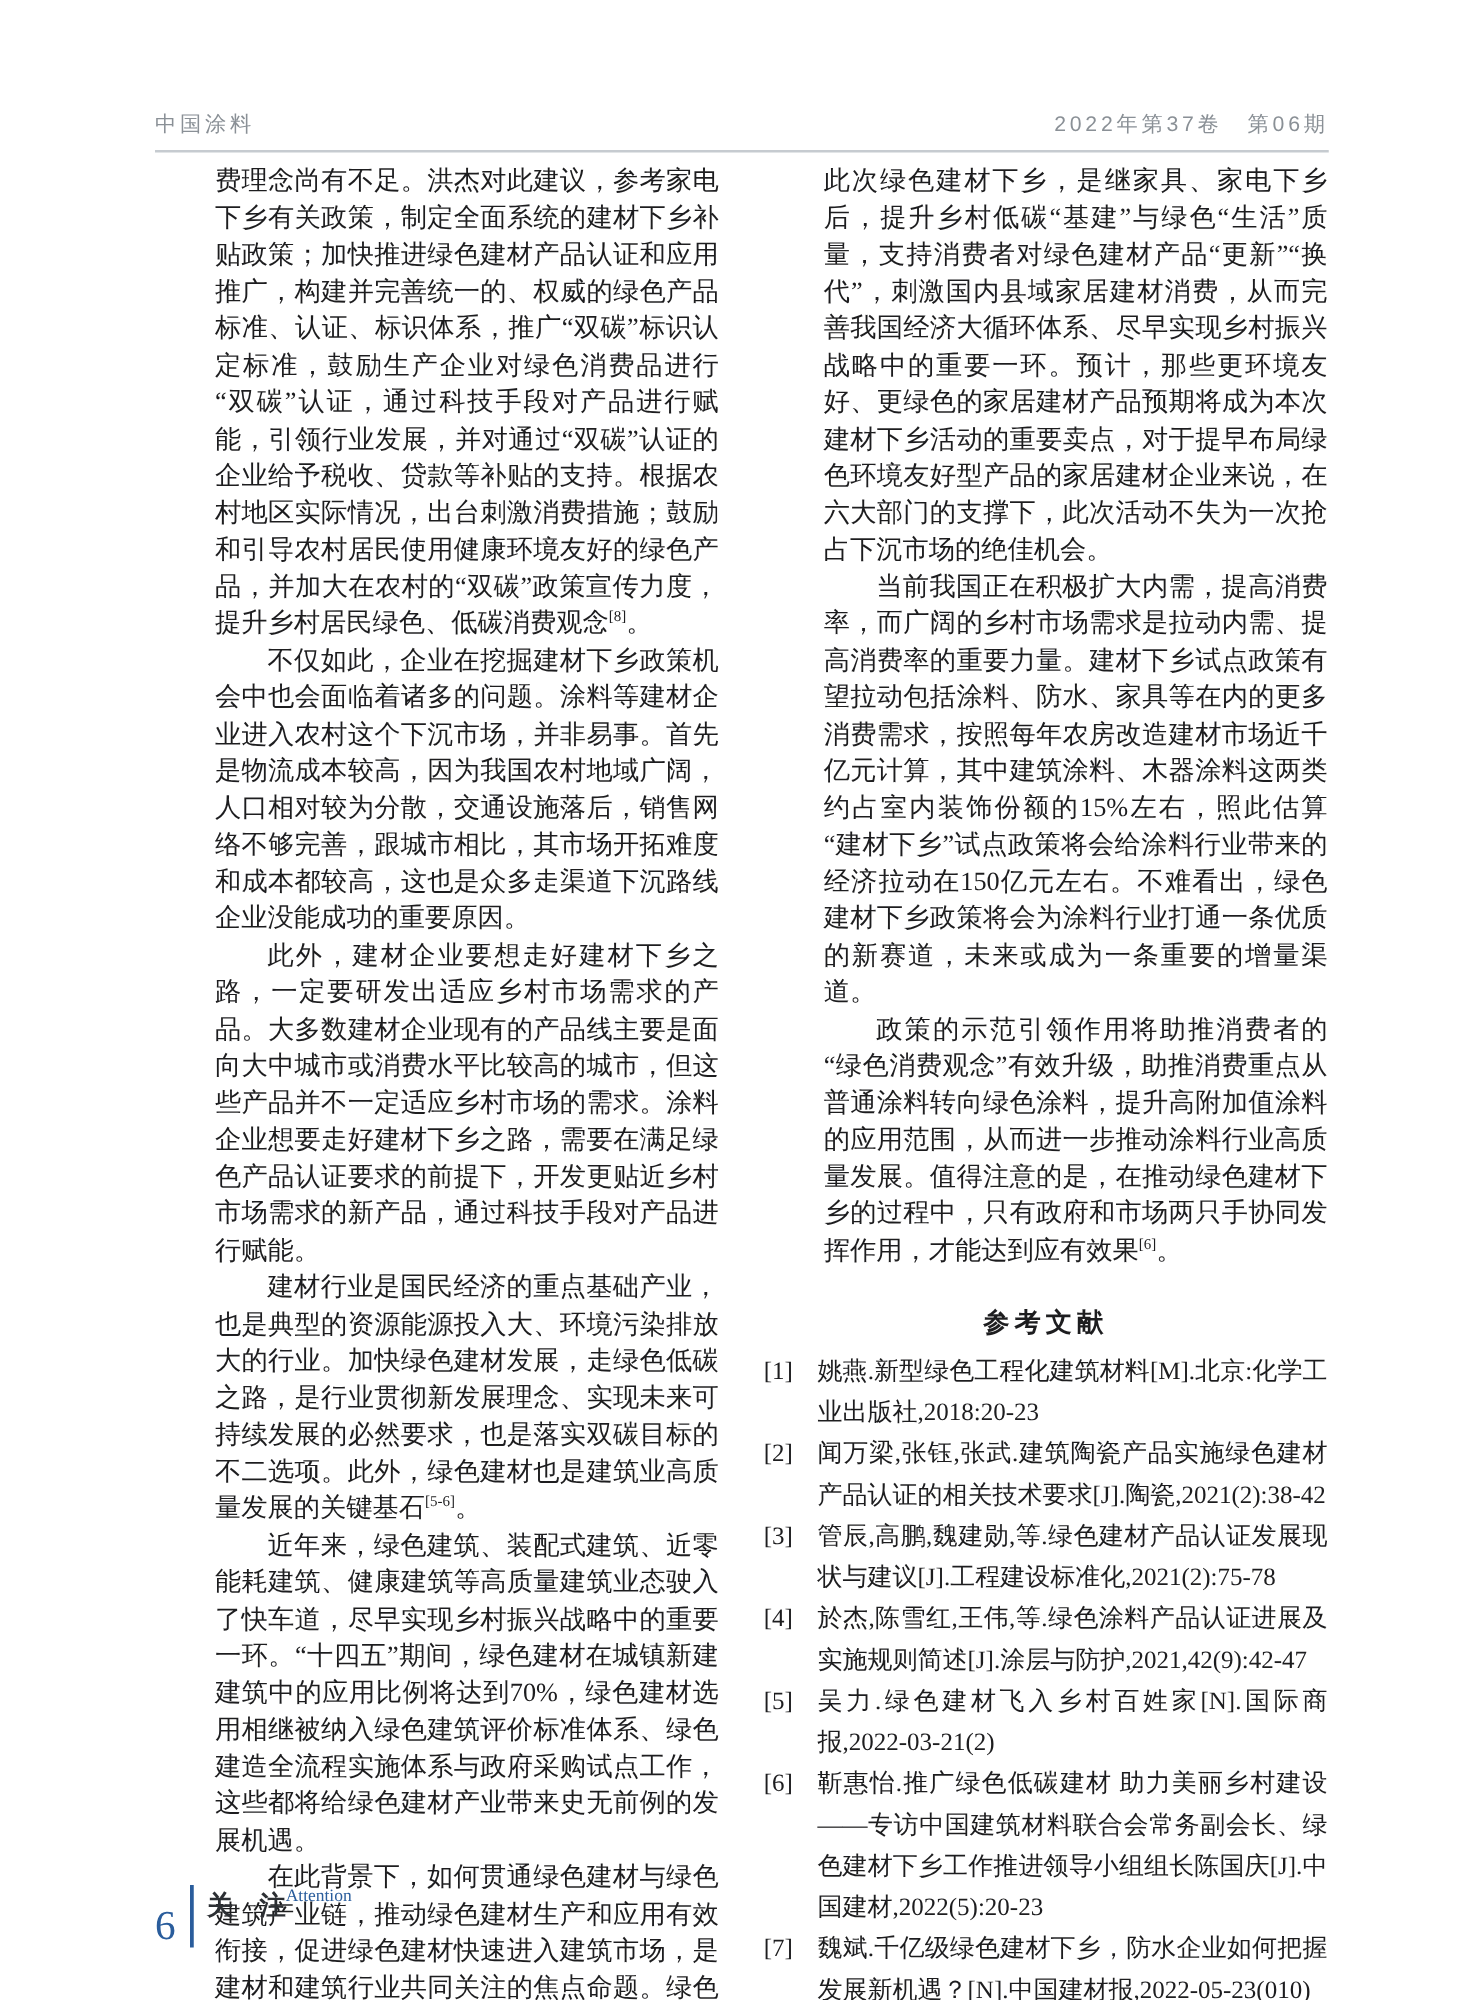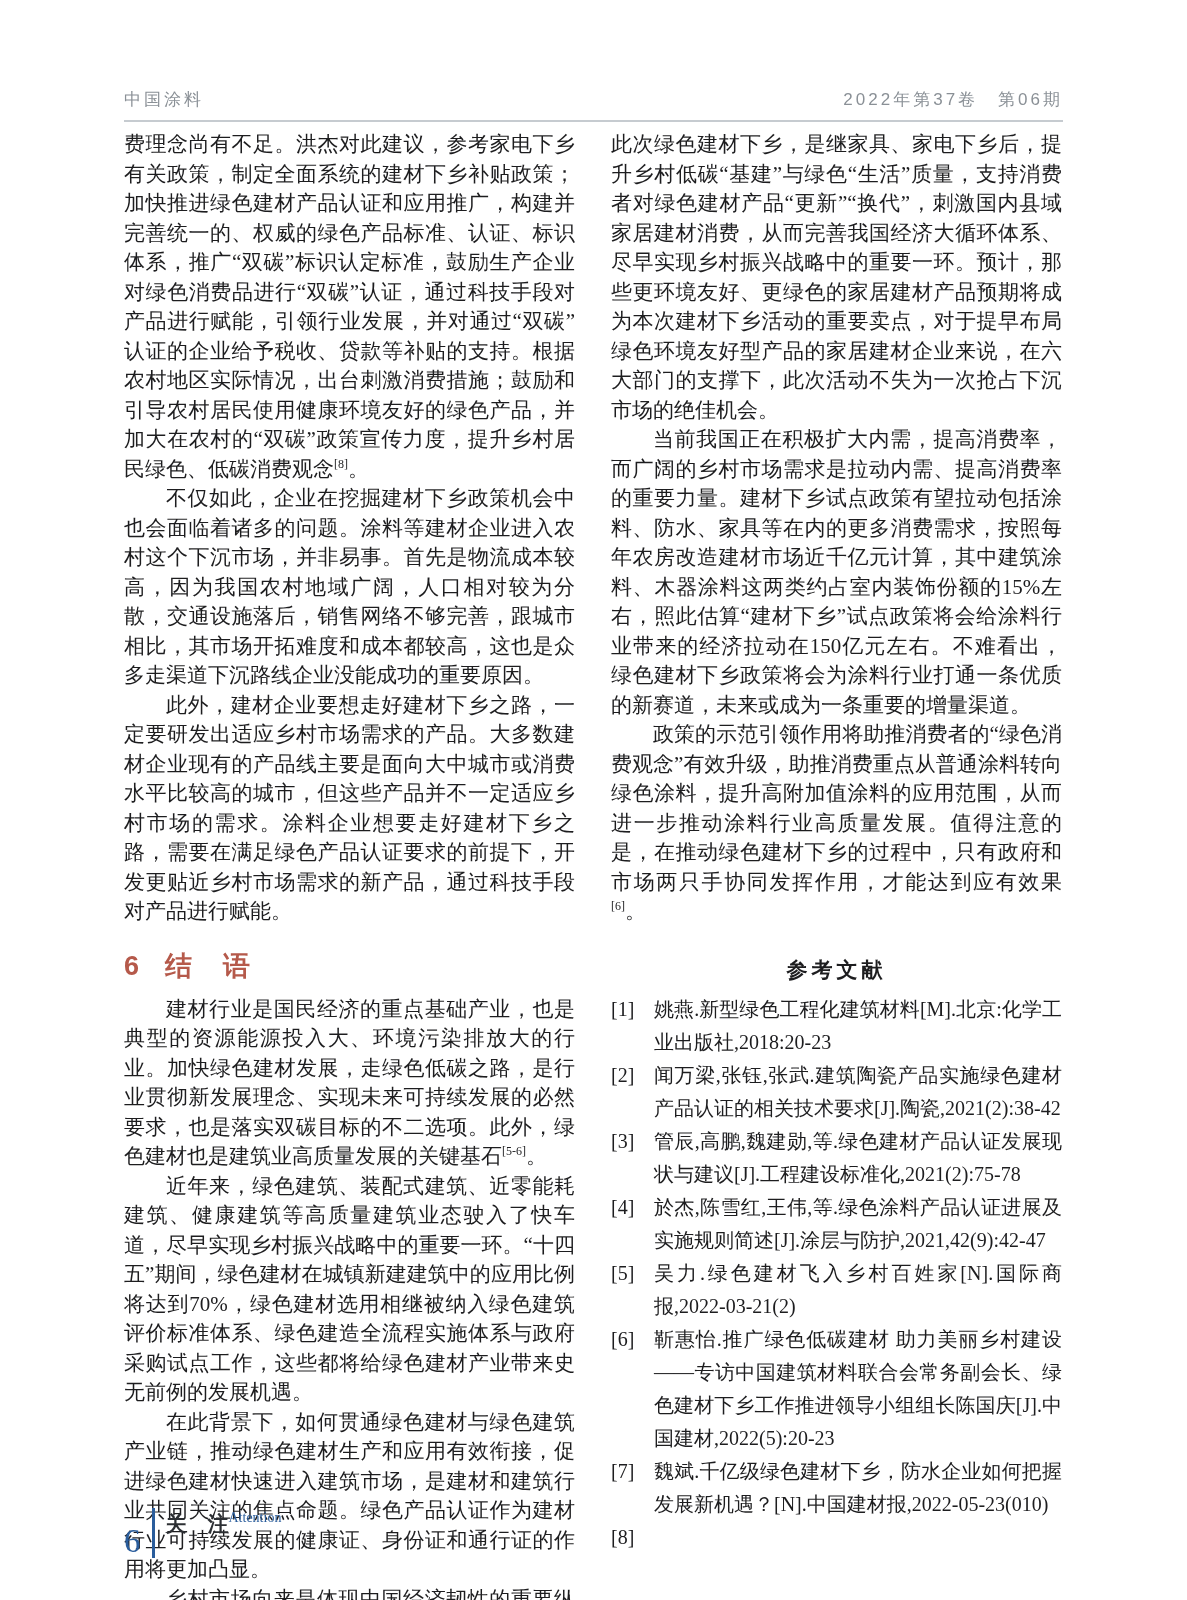--- a/index.html
+++ b/index.html
@@ -18,21 +18,21 @@
     padding-bottom:9px;
     border-bottom:2px solid #c6cbd0;
     font-family:"Liberation Sans","DejaVu Sans",sans-serif;
     color:var(--header-gray,#8a9096);
     font-size:17px; letter-spacing:3px;
   }
 
   
   .columns { position:absolute; top:130px; left:124px; width:939px; display:flex; gap:36px; }
   .col { width:451px; }
-  .body-p { font-size:21px; line-height:29.5px; text-align:justify; text-indent:2em; }
+  .body-p { font-size:21px; line-height:29.5px; text-align:justify; text-indent:2em;margin-left:48px; }
   .body-p.no-indent { text-indent:0; }
   sup.cite { font-size:12px; line-height:0; vertical-align:super; }
 
   .section-heading {
     margin:21px 0 11px;
     font-family:"Liberation Sans","DejaVu Sans",sans-serif;
     font-weight:bold; font-size:27px;
     color:var(--accent-red,#b5594a);
     letter-spacing:2px;
   }
@@ -66,23 +66,20 @@
     <span>2022年第37卷　第06期</span>
   </div>
 
   <div class="columns">
 
     <section class="col">
       <p class="body-p no-indent"><span>费理念尚有不足。洪杰对此建议，参考家电下乡有关政策，制定全面系统的建材下乡补贴政策；加快推进绿色建材产品认证和应用推广，构建并完善统一的、权威的绿色产品标准、认证、标识体系，推广“双碳”标识认定标准，鼓励生产企业对绿色消费品进行“双碳”认证，通过科技手段对产品进行赋能，引领行业发展，并对通过“双碳”认证的企业给予税收、贷款等补贴的支持。根据农村地区实际情况，出台刺激消费措施；鼓励和引导农村居民使用健康环境友好的绿色产品，并加大在农村的“双碳”政策宣传力度，提升乡村居民绿色、低碳消费观念</span><sup class="cite">[8]</sup><span>。</span></p>
       <p class="body-p">不仅如此，企业在挖掘建材下乡政策机会中也会面临着诸多的问题。涂料等建材企业进入农村这个下沉市场，并非易事。首先是物流成本较高，因为我国农村地域广阔，人口相对较为分散，交通设施落后，销售网络不够完善，跟城市相比，其市场开拓难度和成本都较高，这也是众多走渠道下沉路线企业没能成功的重要原因。</p>
       <p class="body-p">此外，建材企业要想走好建材下乡之路，一定要研发出适应乡村市场需求的产品。大多数建材企业现有的产品线主要是面向大中城市或消费水平比较高的城市，但这些产品并不一定适应乡村市场的需求。涂料企业想要走好建材下乡之路，需要在满足绿色产品认证要求的前提下，开发更贴近乡村市场需求的新产品，通过科技手段对产品进行赋能。</p>
 
-      <h2 class="section-heading">
-        <span class="sec-num">6</span><span>结　语</span>
-      </h2>
 
       <p class="body-p"><span>建材行业是国民经济的重点基础产业，也是典型的资源能源投入大、环境污染排放大的行业。加快绿色建材发展，走绿色低碳之路，是行业贯彻新发展理念、实现未来可持续发展的必然要求，也是落实双碳目标的不二选项。此外，绿色建材也是建筑业高质量发展的关键基石</span><sup class="cite">[5-6]</sup><span>。</span></p>
       <p class="body-p">近年来，绿色建筑、装配式建筑、近零能耗建筑、健康建筑等高质量建筑业态驶入了快车道，尽早实现乡村振兴战略中的重要一环。“十四五”期间，绿色建材在城镇新建建筑中的应用比例将达到70%，绿色建材选用相继被纳入绿色建筑评价标准体系、绿色建造全流程实施体系与政府采购试点工作，这些都将给绿色建材产业带来史无前例的发展机遇。</p>
       <p class="body-p">在此背景下，如何贯通绿色建材与绿色建筑产业链，推动绿色建材生产和应用有效衔接，促进绿色建材快速进入建筑市场，是建材和建筑行业共同关注的焦点命题。绿色产品认证作为建材行业可持续发展的健康证、身份证和通行证的作用将更加凸显。</p>
       <p class="body-p">乡村市场向来是体现中国经济韧性的重要纵深，</p>
     </section>
 
     <section class="col">
       <p class="body-p no-indent">此次绿色建材下乡，是继家具、家电下乡后，提升乡村低碳“基建”与绿色“生活”质量，支持消费者对绿色建材产品“更新”“换代”，刺激国内县域家居建材消费，从而完善我国经济大循环体系、尽早实现乡村振兴战略中的重要一环。预计，那些更环境友好、更绿色的家居建材产品预期将成为本次建材下乡活动的重要卖点，对于提早布局绿色环境友好型产品的家居建材企业来说，在六大部门的支撑下，此次活动不失为一次抢占下沉市场的绝佳机会。</p>
       <p class="body-p">当前我国正在积极扩大内需，提高消费率，而广阔的乡村市场需求是拉动内需、提高消费率的重要力量。建材下乡试点政策有望拉动包括涂料、防水、家具等在内的更多消费需求，按照每年农房改造建材市场近千亿元计算，其中建筑涂料、木器涂料这两类约占室内装饰份额的15%左右，照此估算“建材下乡”试点政策将会给涂料行业带来的经济拉动在150亿元左右。不难看出，绿色建材下乡政策将会为涂料行业打通一条优质的新赛道，未来或成为一条重要的增量渠道。</p>

